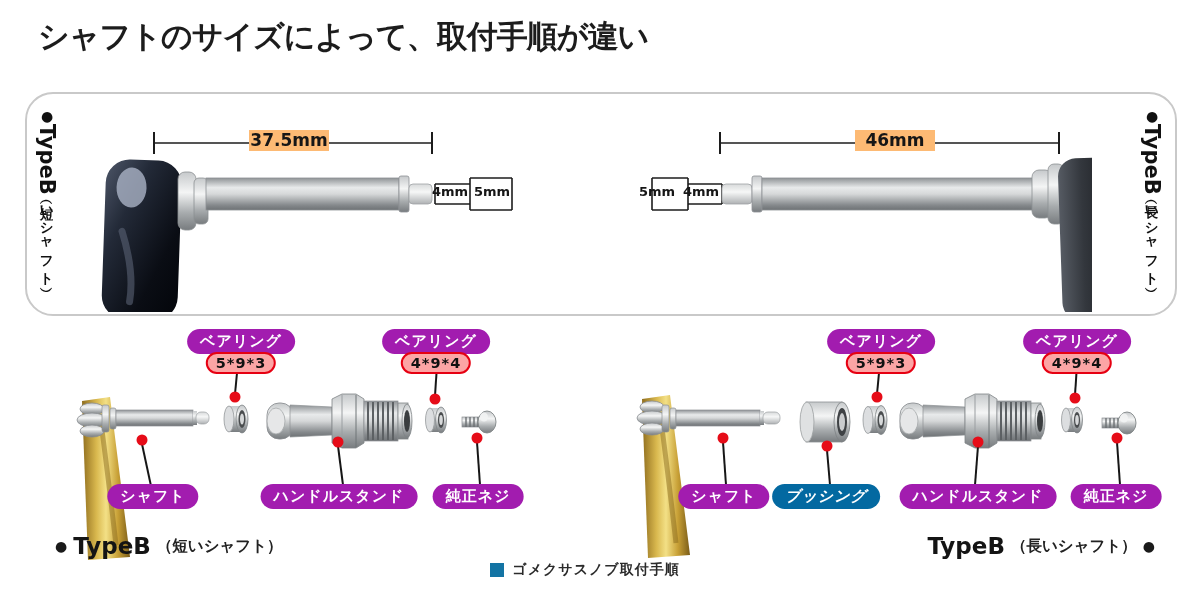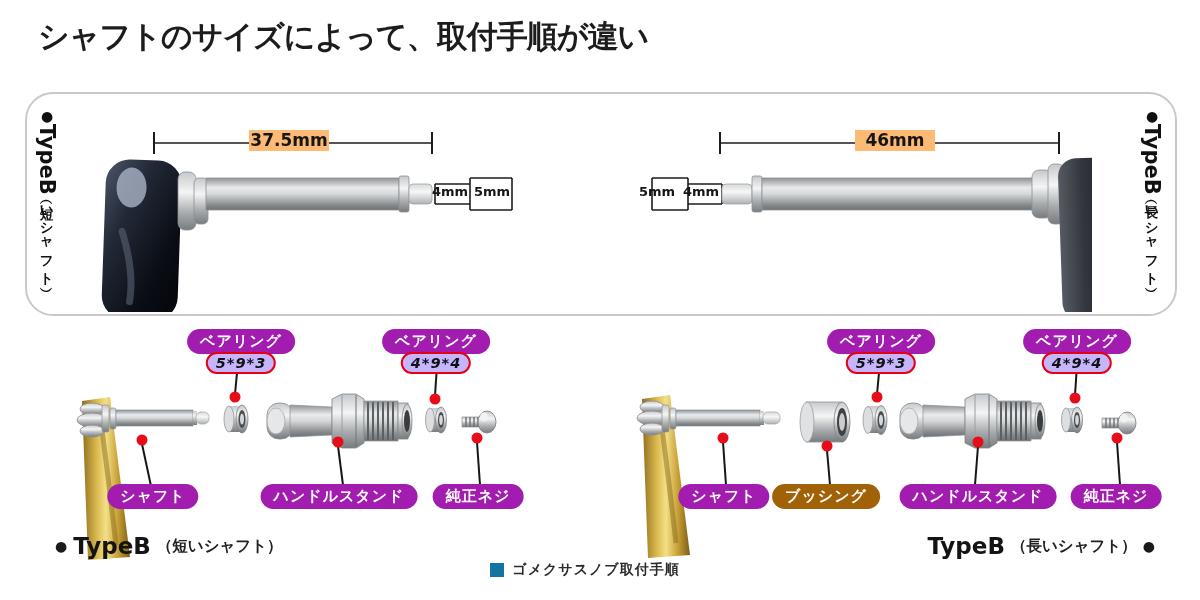--- a/index.html
+++ b/index.html
@@ -15,23 +15,23 @@
   .side-label{writing-mode:vertical-rl;text-orientation:mixed;line-height:1.05;color:#111;white-space:nowrap;}
   .side-label .bullet{font-size:14px;}
   .side-label .tname{font-size:21px;font-weight:800;}
   .side-label .tvar{font-size:13.5px;font-weight:600;letter-spacing:1px;}
 
   .dim-big{font-size:17px;font-weight:600;color:#161616;background:#fdba74;text-align:center;line-height:1;padding:2px 0;}
   .dim-small{font-size:13px;font-weight:700;color:#161616;text-align:center;line-height:1;}
 
   .pill{background:#a21caf;color:#fff;border-radius:20px;padding:4px 13px;font-size:15px;font-weight:700;
         letter-spacing:1px;line-height:1.15;white-space:nowrap;transform:translateX(-50%);}
-  .pill.red{background:#a16207;}
-  .oval{background:#c4b5fd;border:2.5px solid #e60012;color:#111;border-radius:20px;padding:0 8px;
-        font-size:14.5px;font-weight:700;letter-spacing:1px;line-height:1.25;white-space:nowrap;transform:translateX(-50%);font-style:italic;}
+  .pill.red{background:#0369a1;font-style:italic;}
+  .oval{background:#fca5a5;border:2.5px solid #e60012;color:#111;border-radius:20px;padding:0 8px;
+        font-size:14.5px;font-weight:700;letter-spacing:1px;line-height:1.25;white-space:nowrap;transform:translateX(-50%);}
 
   .foot{display:flex;align-items:center;gap:6px;white-space:nowrap;}
   .foot .bullet{font-size:14px;}
   .foot .tname{font-size:23px;font-weight:800;color:#141414;}
   .foot .tvar{font-size:15.5px;font-weight:600;color:#222;}
 
   .caption{left:0;top:561px;width:1170px;display:flex;justify-content:center;align-items:center;gap:8px;}
   .caption .sq{width:14px;height:14px;background:#1374a4;display:inline-block;}
   .caption .txt{font-size:14px;font-weight:600;color:#2b2b2b;letter-spacing:1px;}
 </style>

